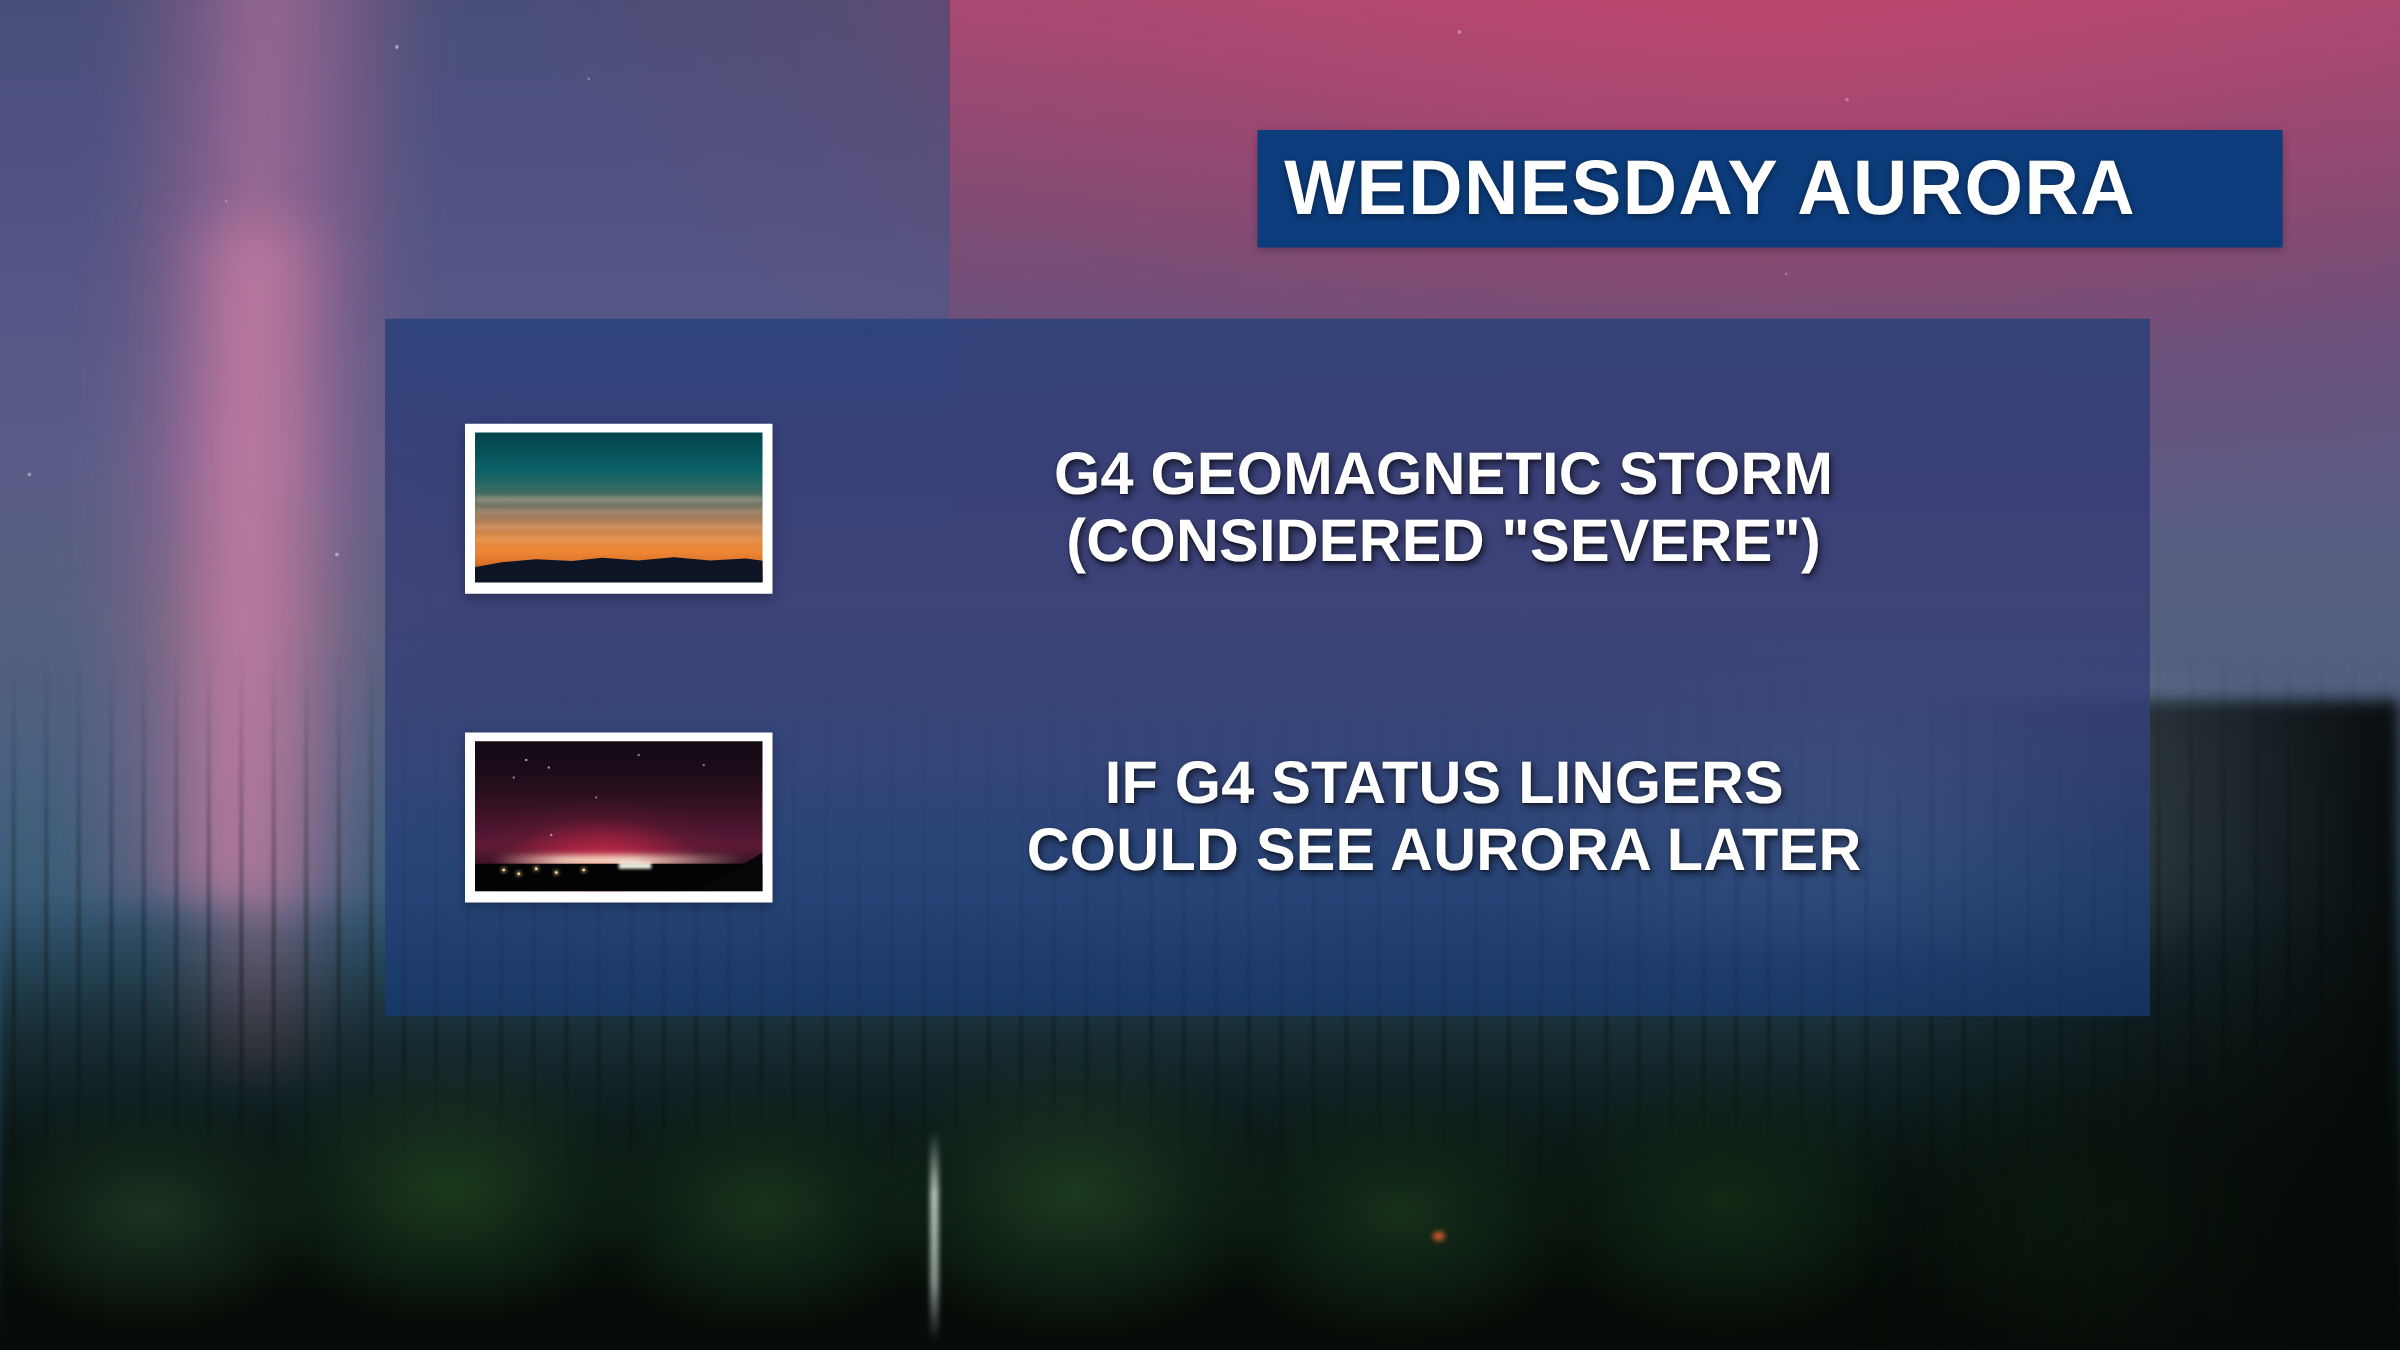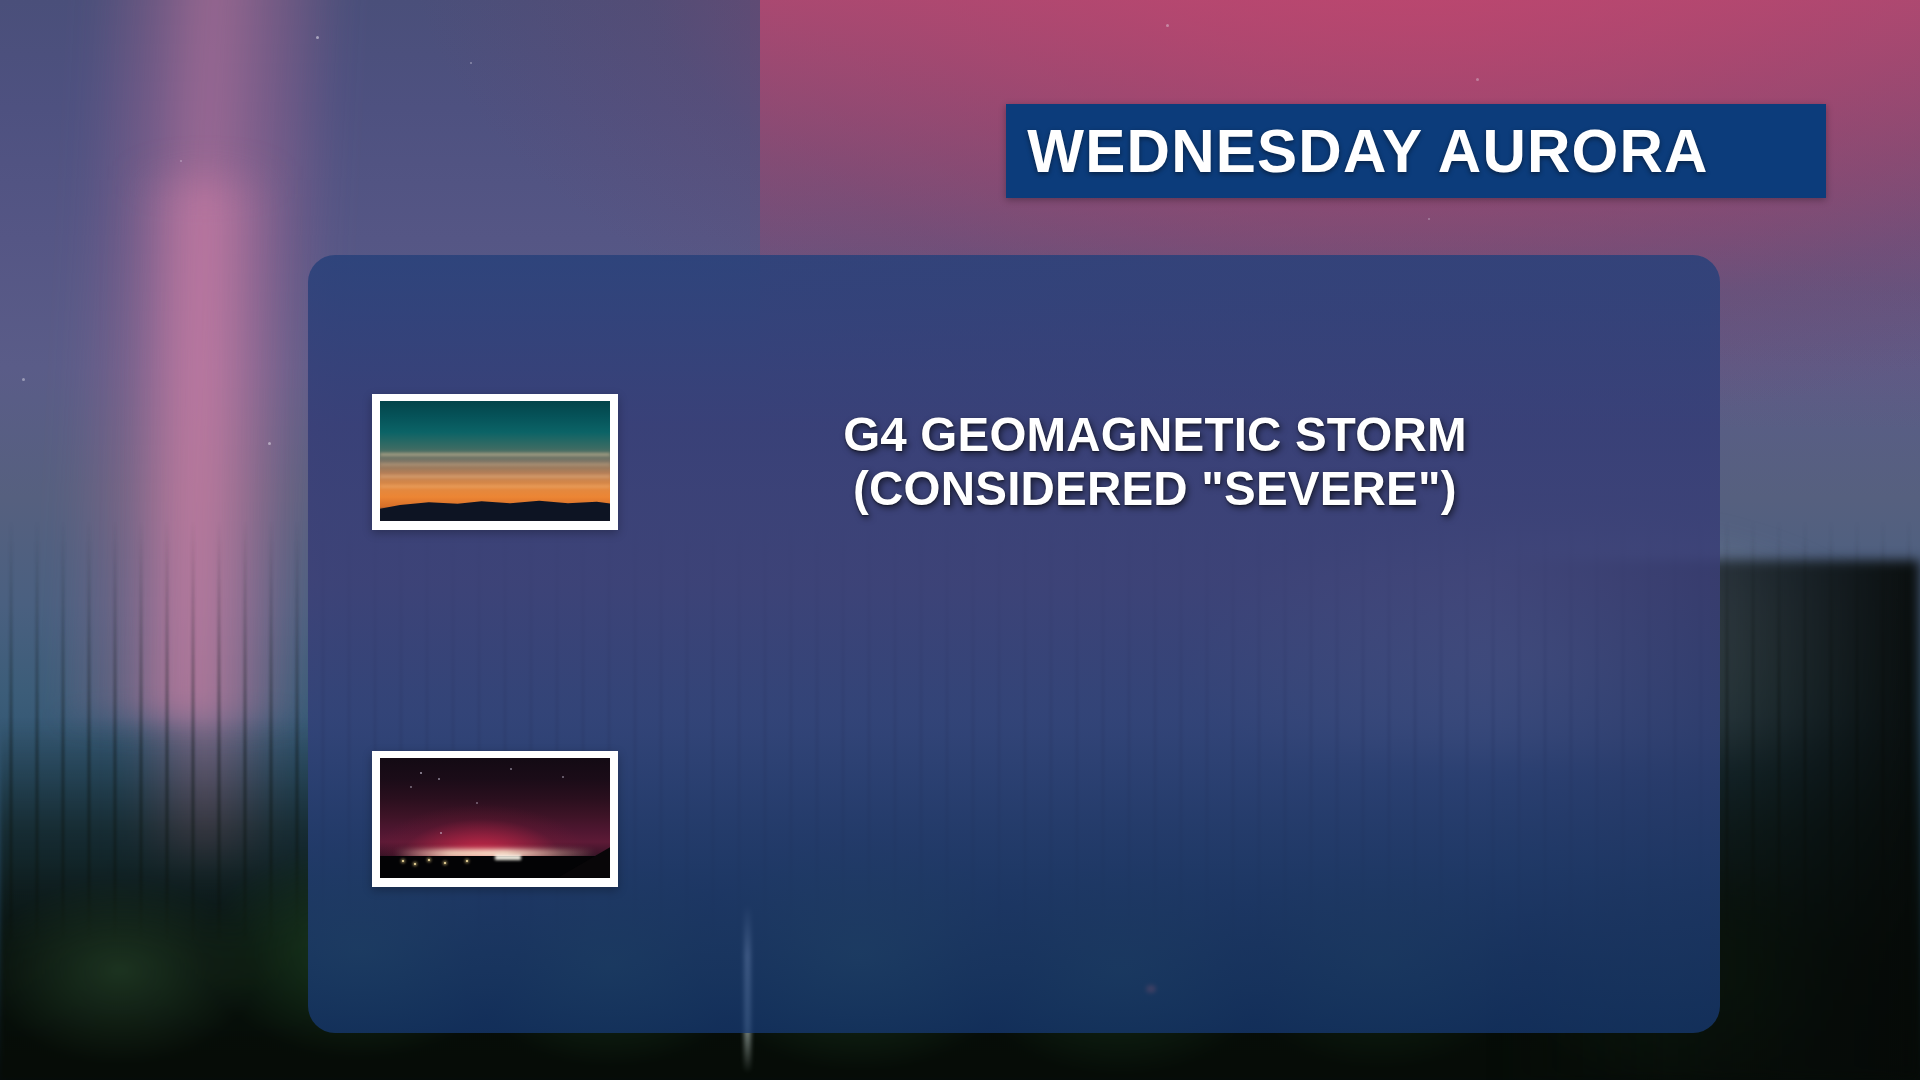--- a/index.html
+++ b/index.html
@@ -130,29 +130,28 @@
     font-size:62px; font-weight:bold; letter-spacing:1.2px;
     padding-left:22px; line-height:1;
     white-space:nowrap;
     transform:scaleX(0.97);
     transform-origin:left center;
     text-shadow:0 2px 5px rgba(0,0,0,0.45);
   }
 
   
   .panel{
-    position:absolute; left:308px; top:255px; width:1412px; height:778px;
+    position:absolute; left:308px; top:255px; width:1412px; height:558px;
     background:linear-gradient(to bottom,
       rgba(40,65,122,0.86) 0%,
       rgba(52,60,118,0.86) 22%,
       rgba(58,62,118,0.86) 42%,
       rgba(48,64,120,0.84) 62%,
       rgba(34,62,118,0.80) 80%,
       rgba(22,56,112,0.78) 100%);
-    border-radius:27px;
   }
 
   .rows{
     position:absolute; inset:0;
     display:flex; flex-direction:column;
     padding:28px 0 36px 0;
   }
   .row{
     flex:1 1 0;
     display:flex; align-items:center;
@@ -344,18 +343,22 @@
             <div class="ground"></div>
             <div class="bright"></div>
             <div class="citylight" style="left:22px;bottom:16px"></div>
             <div class="citylight" style="left:34px;bottom:13px"></div>
             <div class="citylight" style="left:48px;bottom:17px"></div>
             <div class="citylight" style="left:64px;bottom:14px"></div>
             <div class="citylight" style="left:86px;bottom:16px"></div>
             <div class="roof"></div>
           </div>
         </div>
+        <div class="rowtext">
+          <div class="line">IF G4 STATUS LINGERS</div>
+          <div class="line">COULD SEE AURORA LATER</div>
+        </div>
       </div>
 
     </div>
   </div>
 
 </div>
 
 </body></html>

